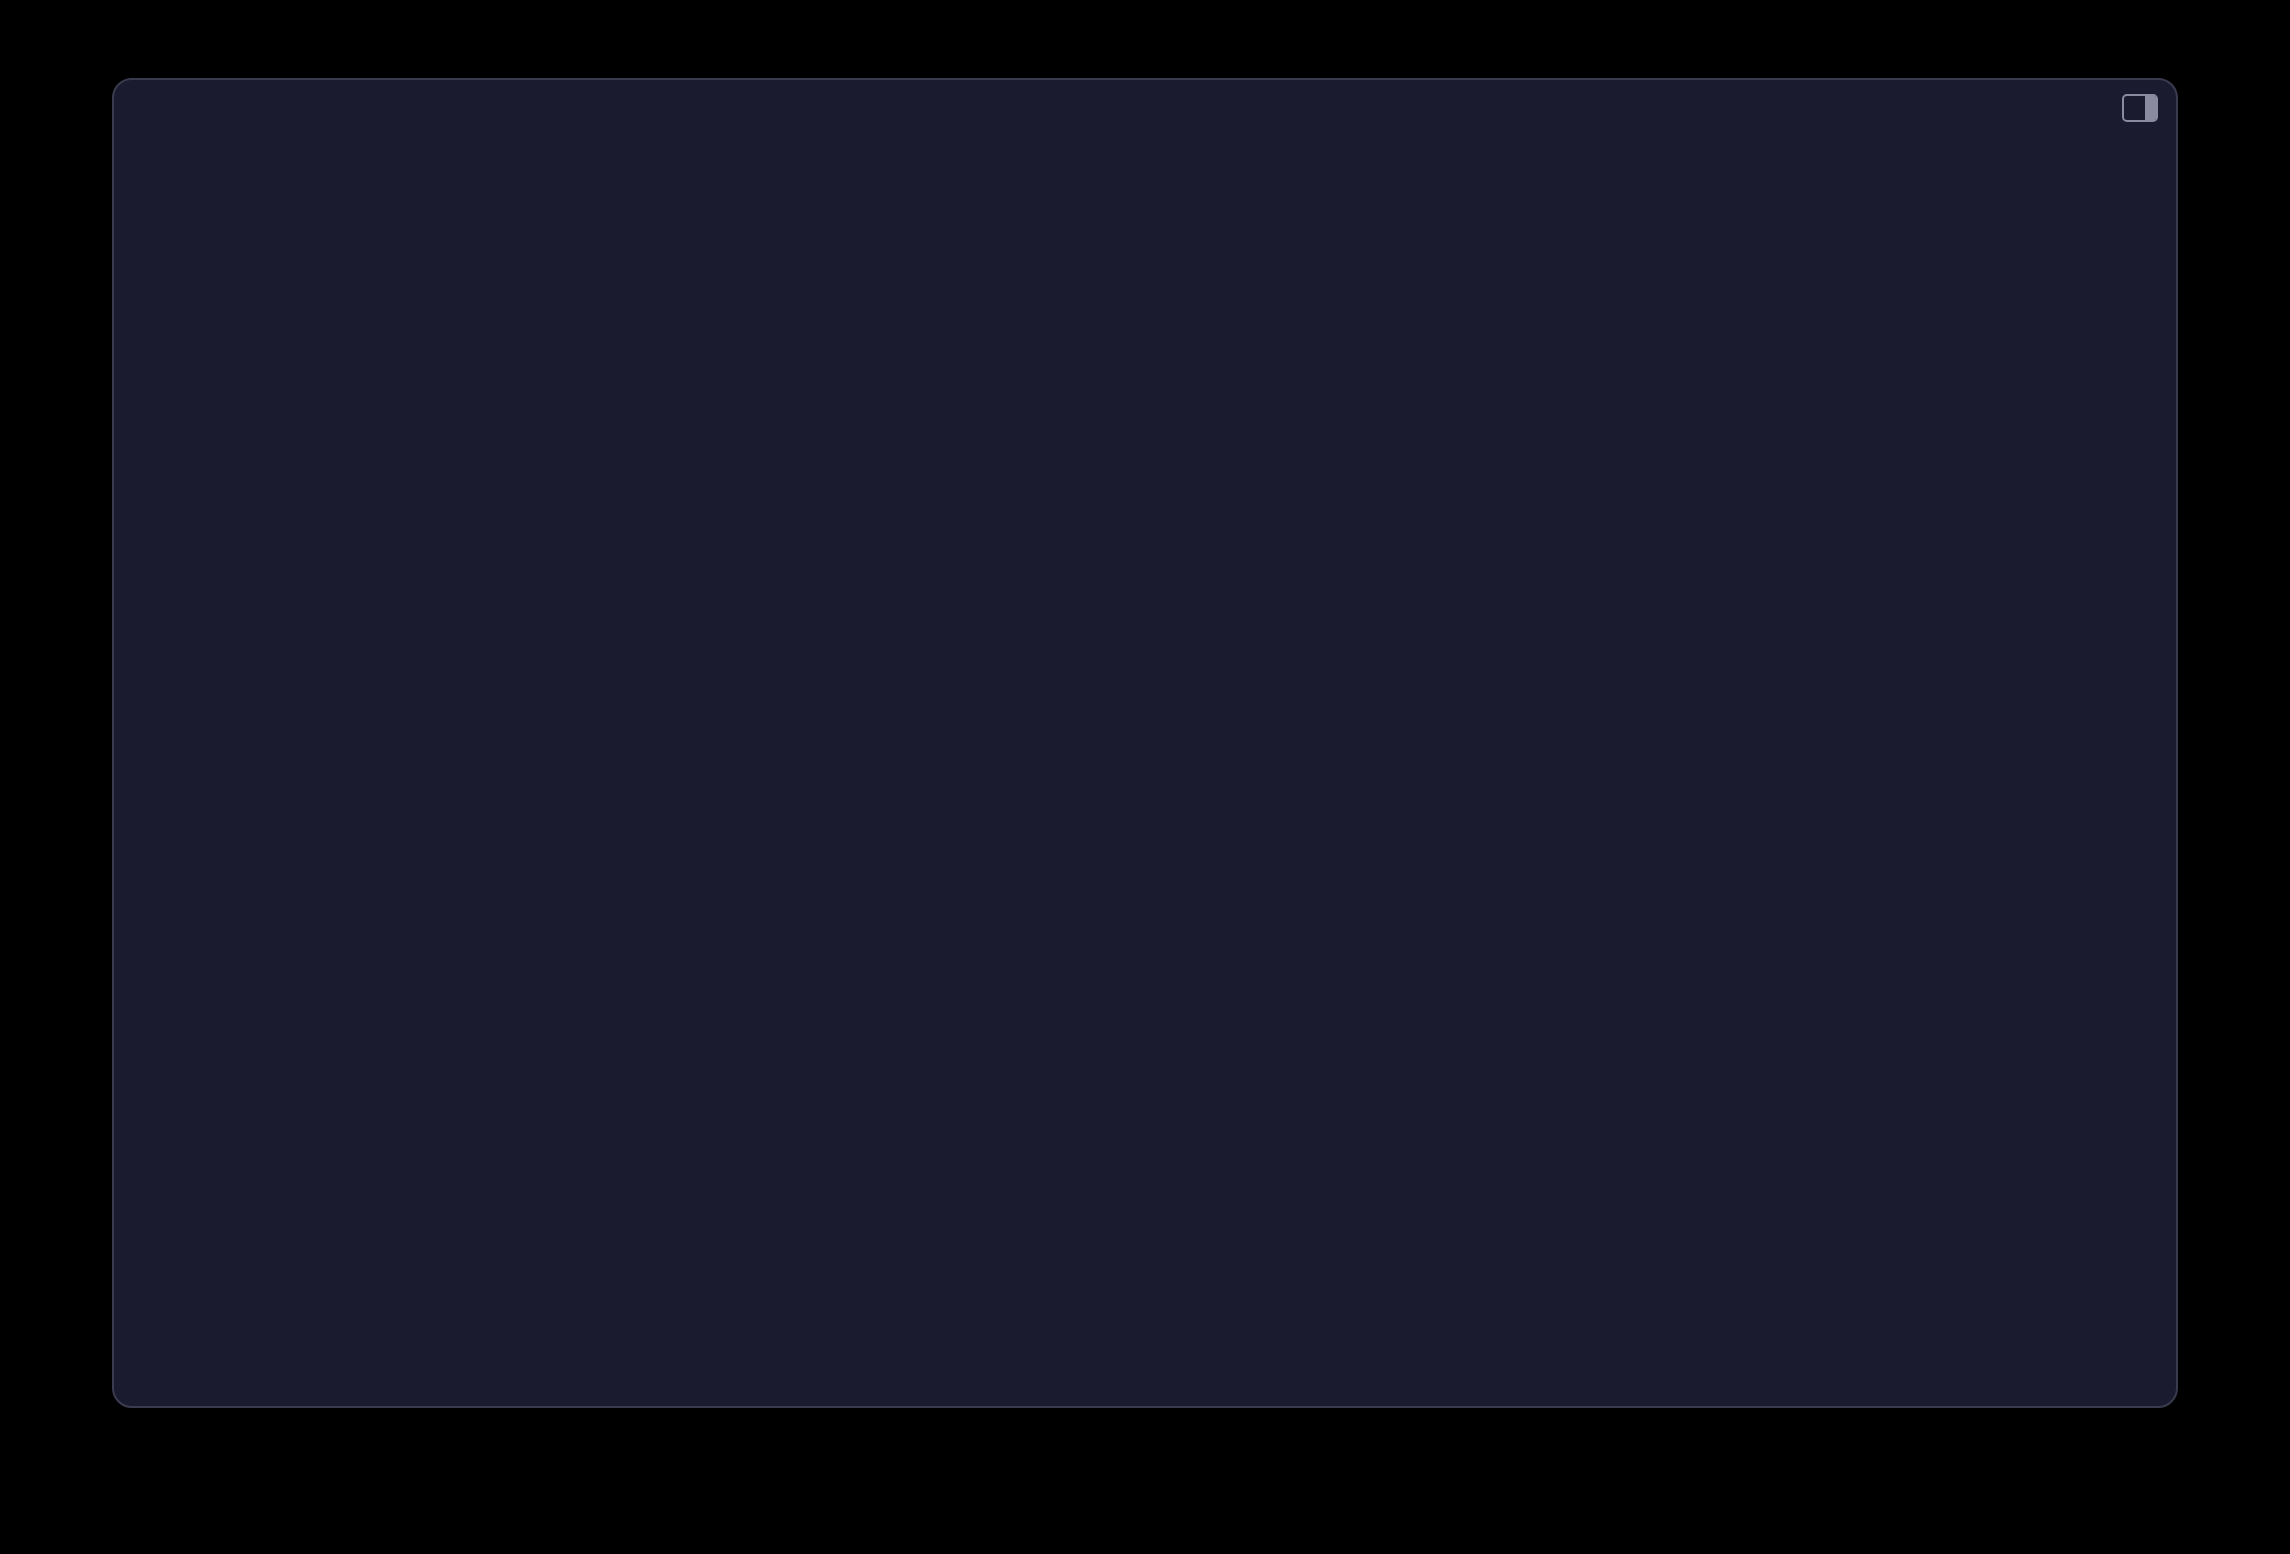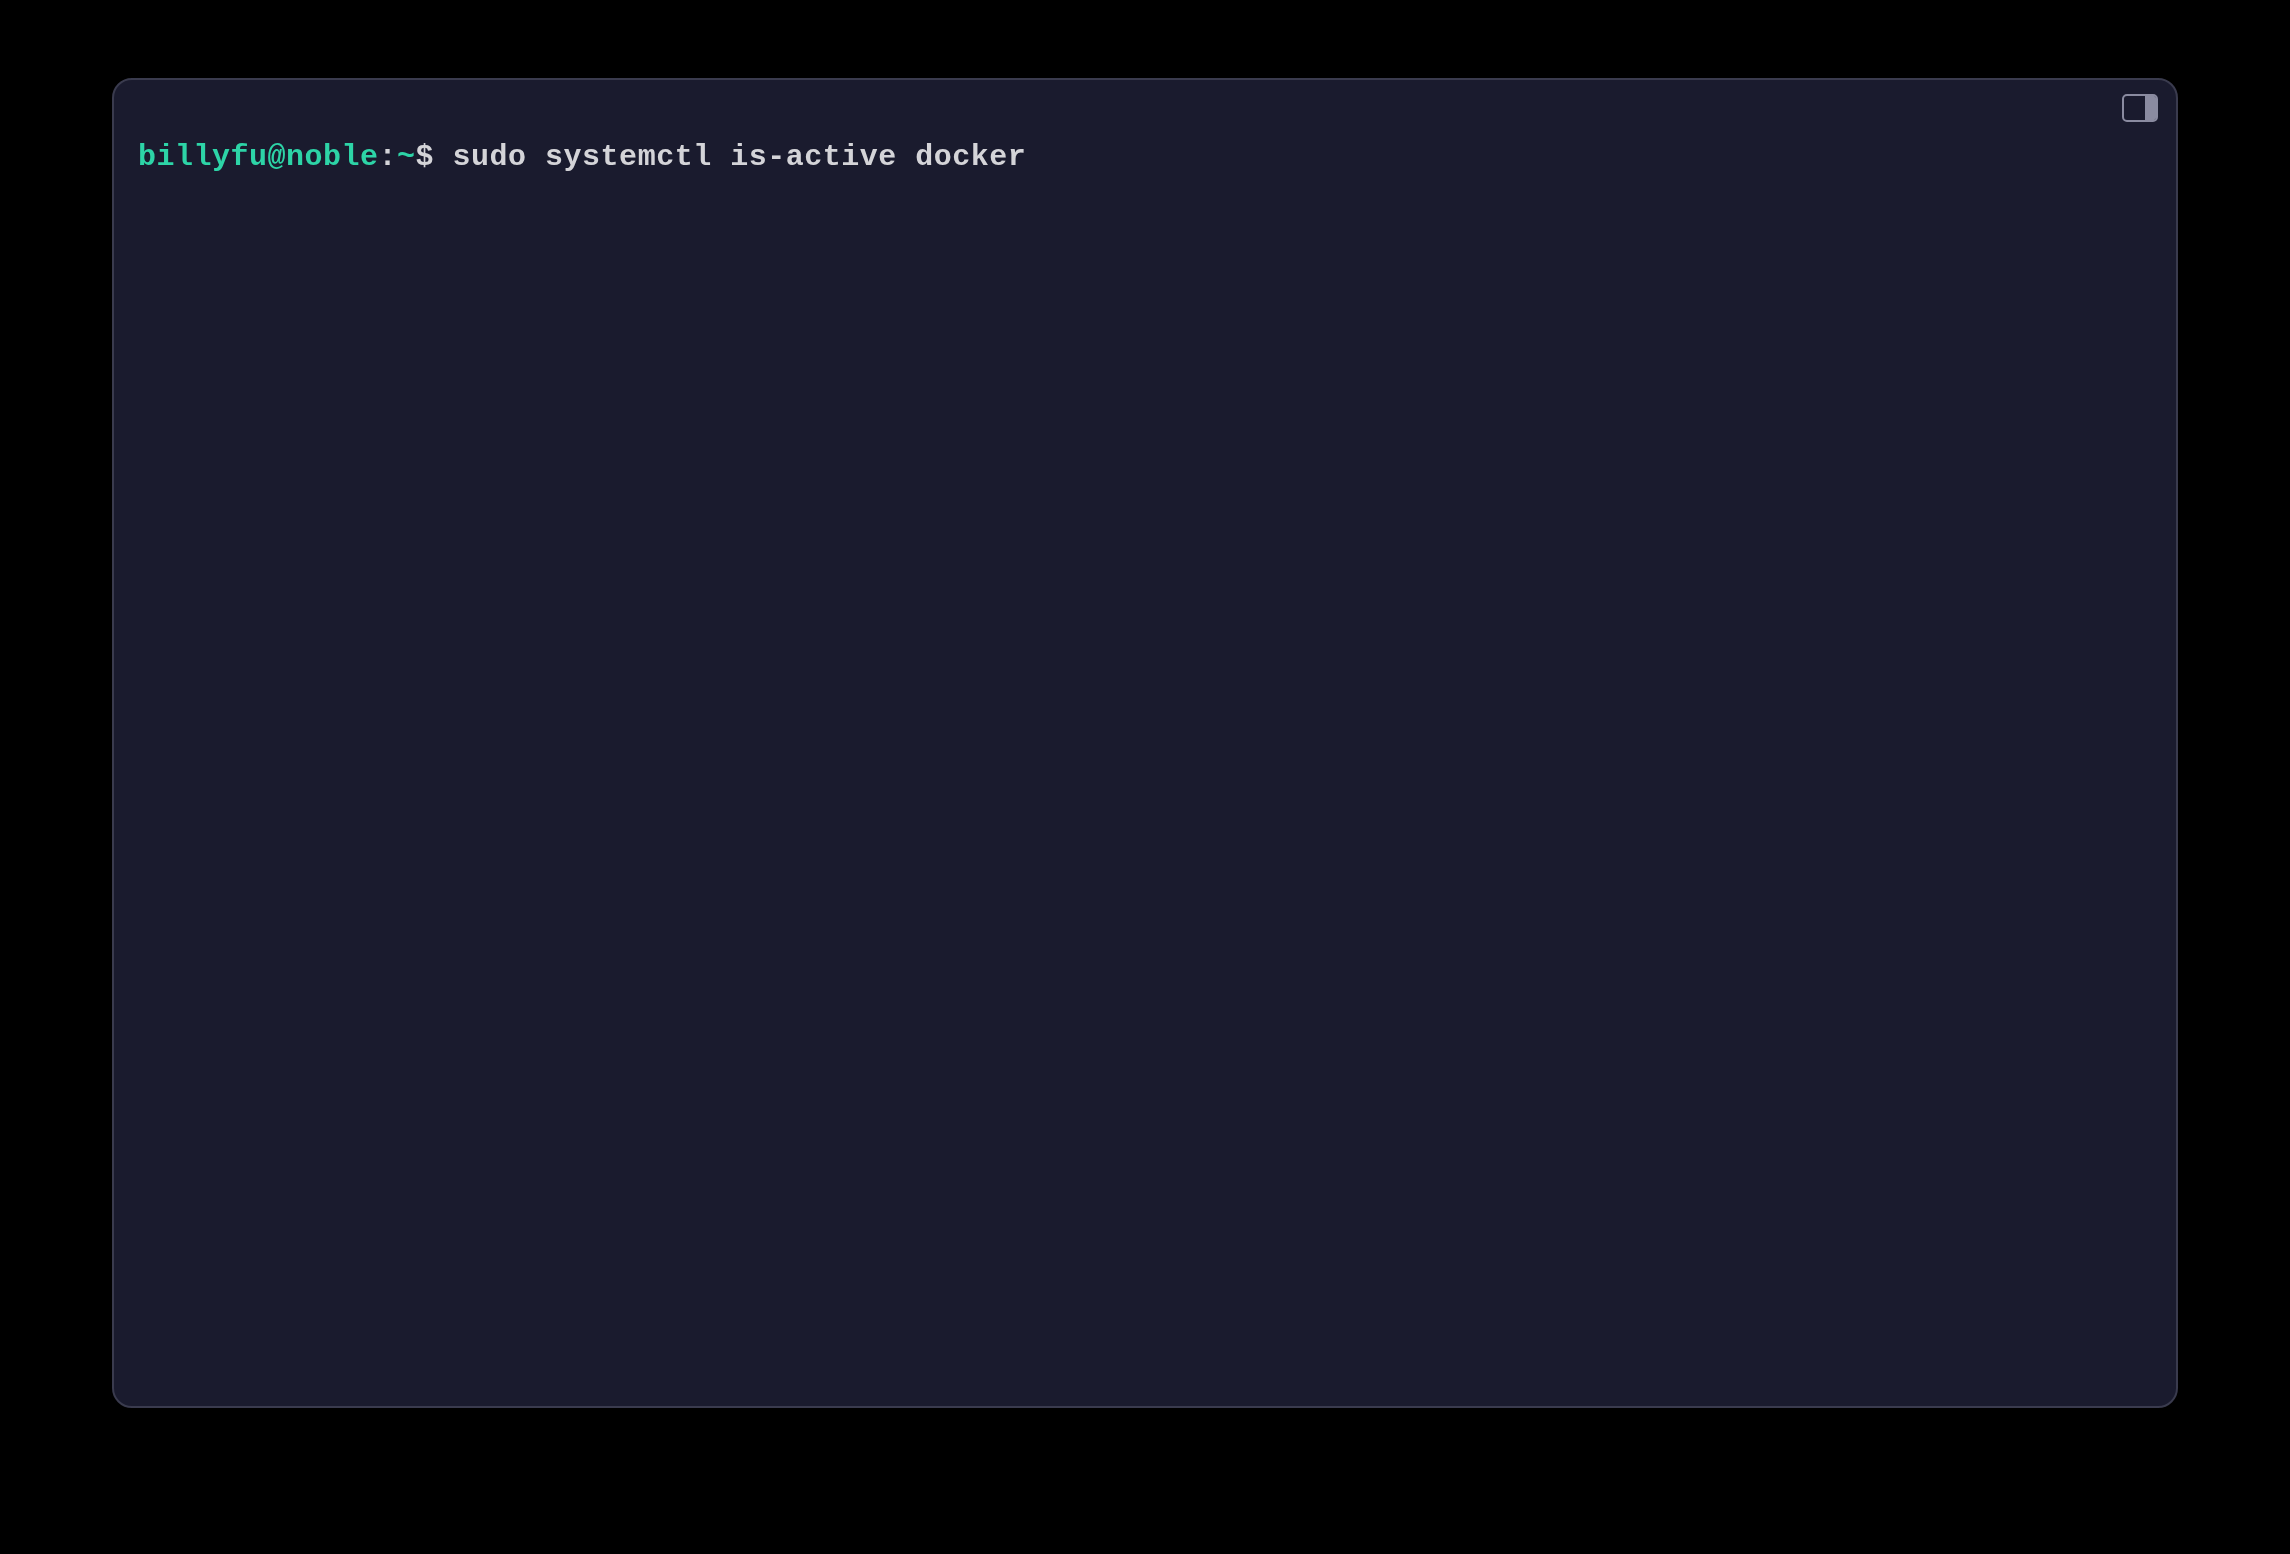--- a/index.html
+++ b/index.html
@@ -97,15 +97,14 @@
     }
   </style>
 </head>
 <body>
 
 <div class="terminal-window">
   <div class="titlebar">
     <div class="panel-icon"></div>
   </div>
   <div class="terminal-content">
-    <div class="line"><span class="prompt-user">billyfu@noble</span><span class="prompt-colon">:</span><span class="prompt-path">~</span><span class="prompt-dollar">$</span><span class="command"> sudo systemctl is-active docker</span></div>
   </div>
 </div>
 
 </body></html>

